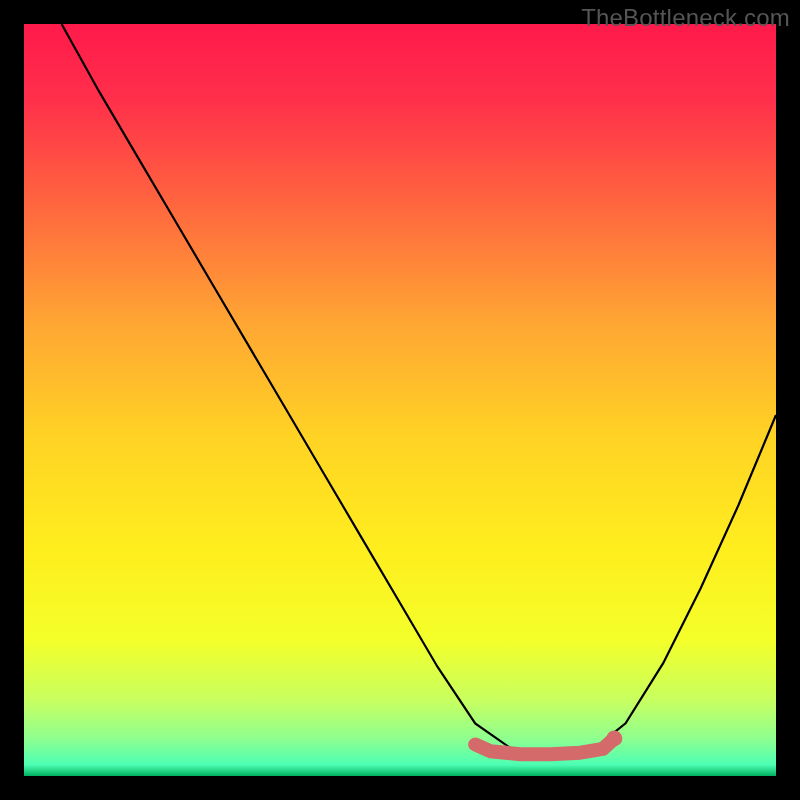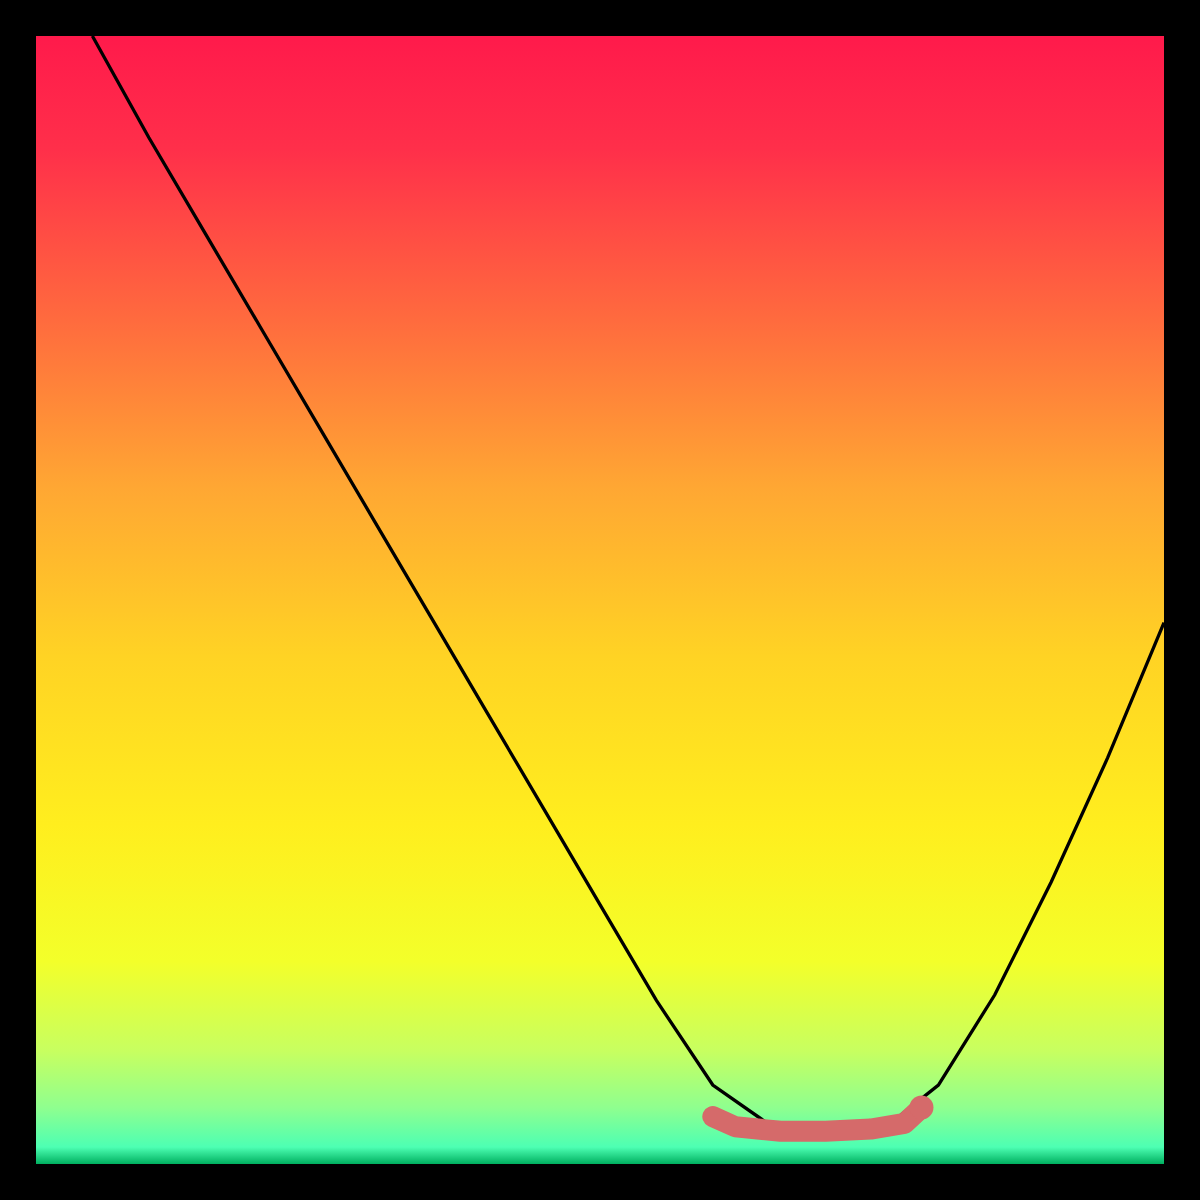--- a/index.html
+++ b/index.html
@@ -74,13 +74,14 @@
       <rect x="0" y="0" width="752" height="752" fill="url(#bg-grad)"></rect>
     </svg>
 
     <svg class="curve-svg" viewBox="0 0 752 752" preserveAspectRatio="none">
       <path id="main-curve" d="M37.60 0.00 Q 56.40 33.84 75.20 67.68 Q 94.00 99.64 112.80 131.60 Q 131.60 163.56 150.40 195.52 Q 169.20 227.48 188.00 259.44 Q 206.80 291.40 225.60 323.36 Q 244.40 355.32 263.20 387.28 Q 282.00 419.24 300.80 451.20 Q 319.60 483.16 338.40 515.12 Q 357.20 547.08 376.00 579.04 Q 394.80 611.00 413.60 642.96 Q 432.40 671.16 451.20 699.36 Q 470.00 712.52 488.80 725.68 Q 507.60 729.44 526.40 733.20 Q 545.20 731.32 564.00 729.44 Q 582.80 714.40 601.60 699.36 Q 620.40 669.28 639.20 639.20 Q 658.00 601.60 676.80 564.00 Q 695.60 522.64 714.40 481.28 Q 733.20 436.16 752.00 391.04" fill="none" stroke="#000" stroke-width="2.2"></path>
       <path id="optimal-band" d="M451.20 720.42 L466.24 727.18 L496.32 730.19 L526.40 730.19 L556.48 728.69 L579.04 724.93 L590.32 714.40" fill="none" stroke="#d56a6a" stroke-width="14" stroke-linecap="round" stroke-linejoin="round"></path>
       <circle id="optimal-dot" cx="590.32" cy="714.40" r="8" fill="#d56a6a"></circle>
     </svg>
   </div>
 
+  <div class="watermark">TheBottleneck.com</div>
 </div>
 
 </body></html>

